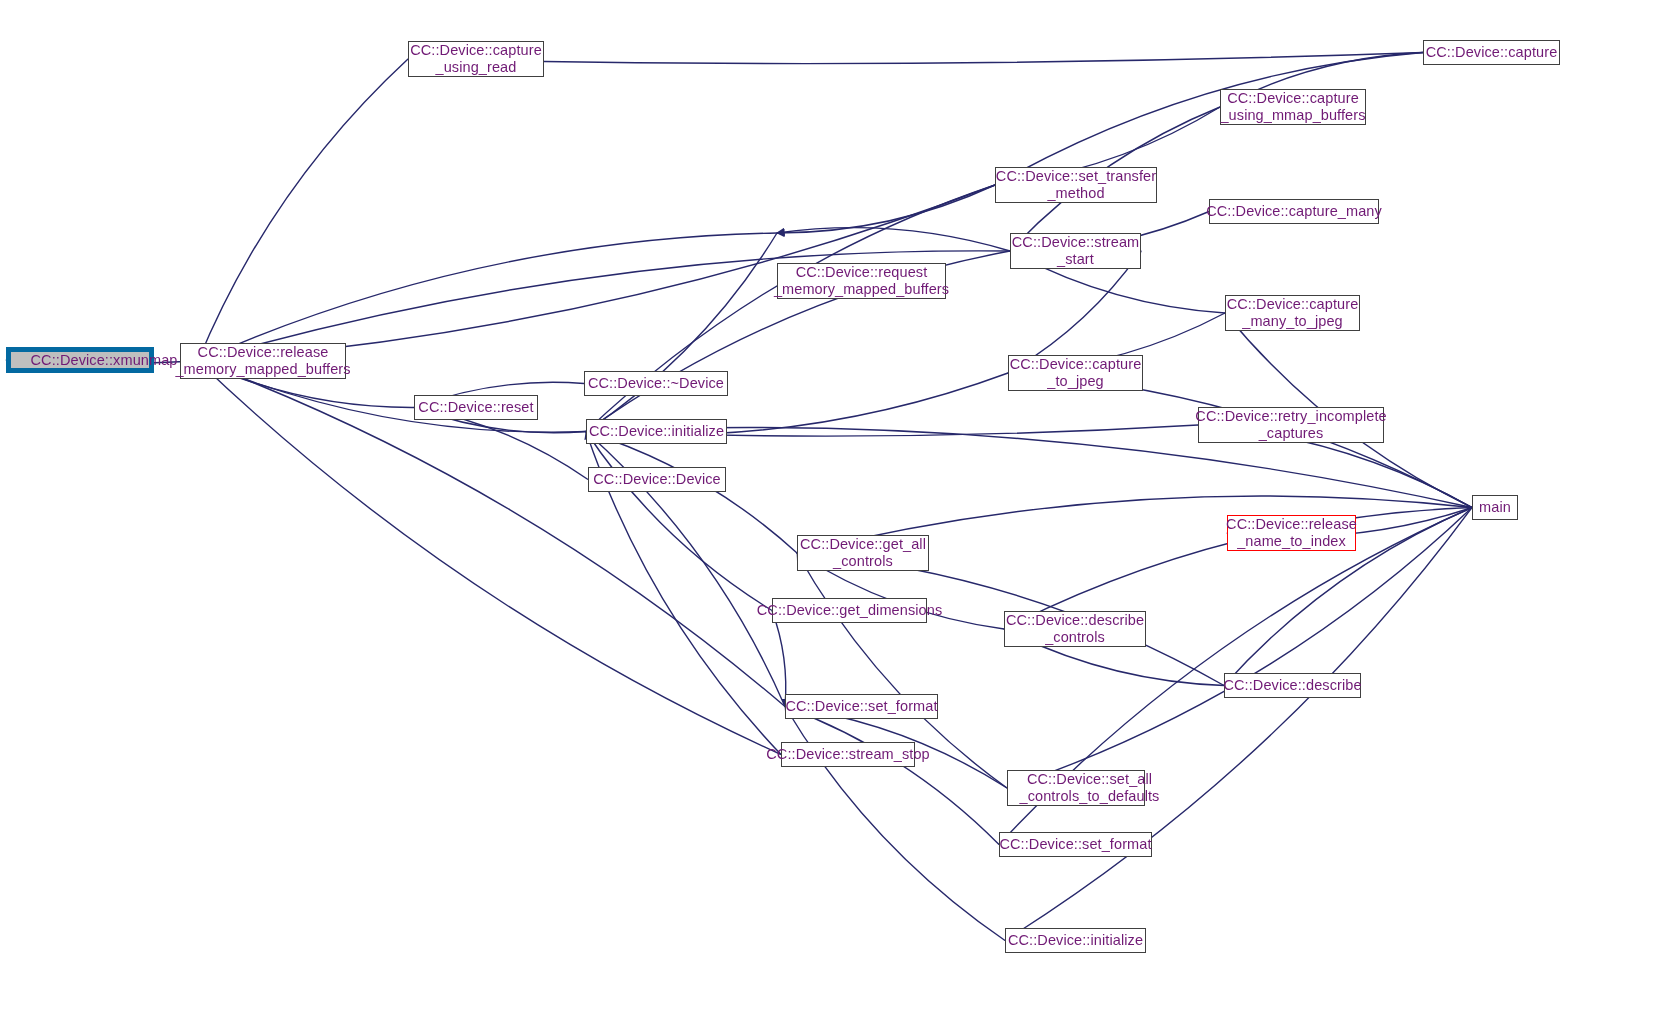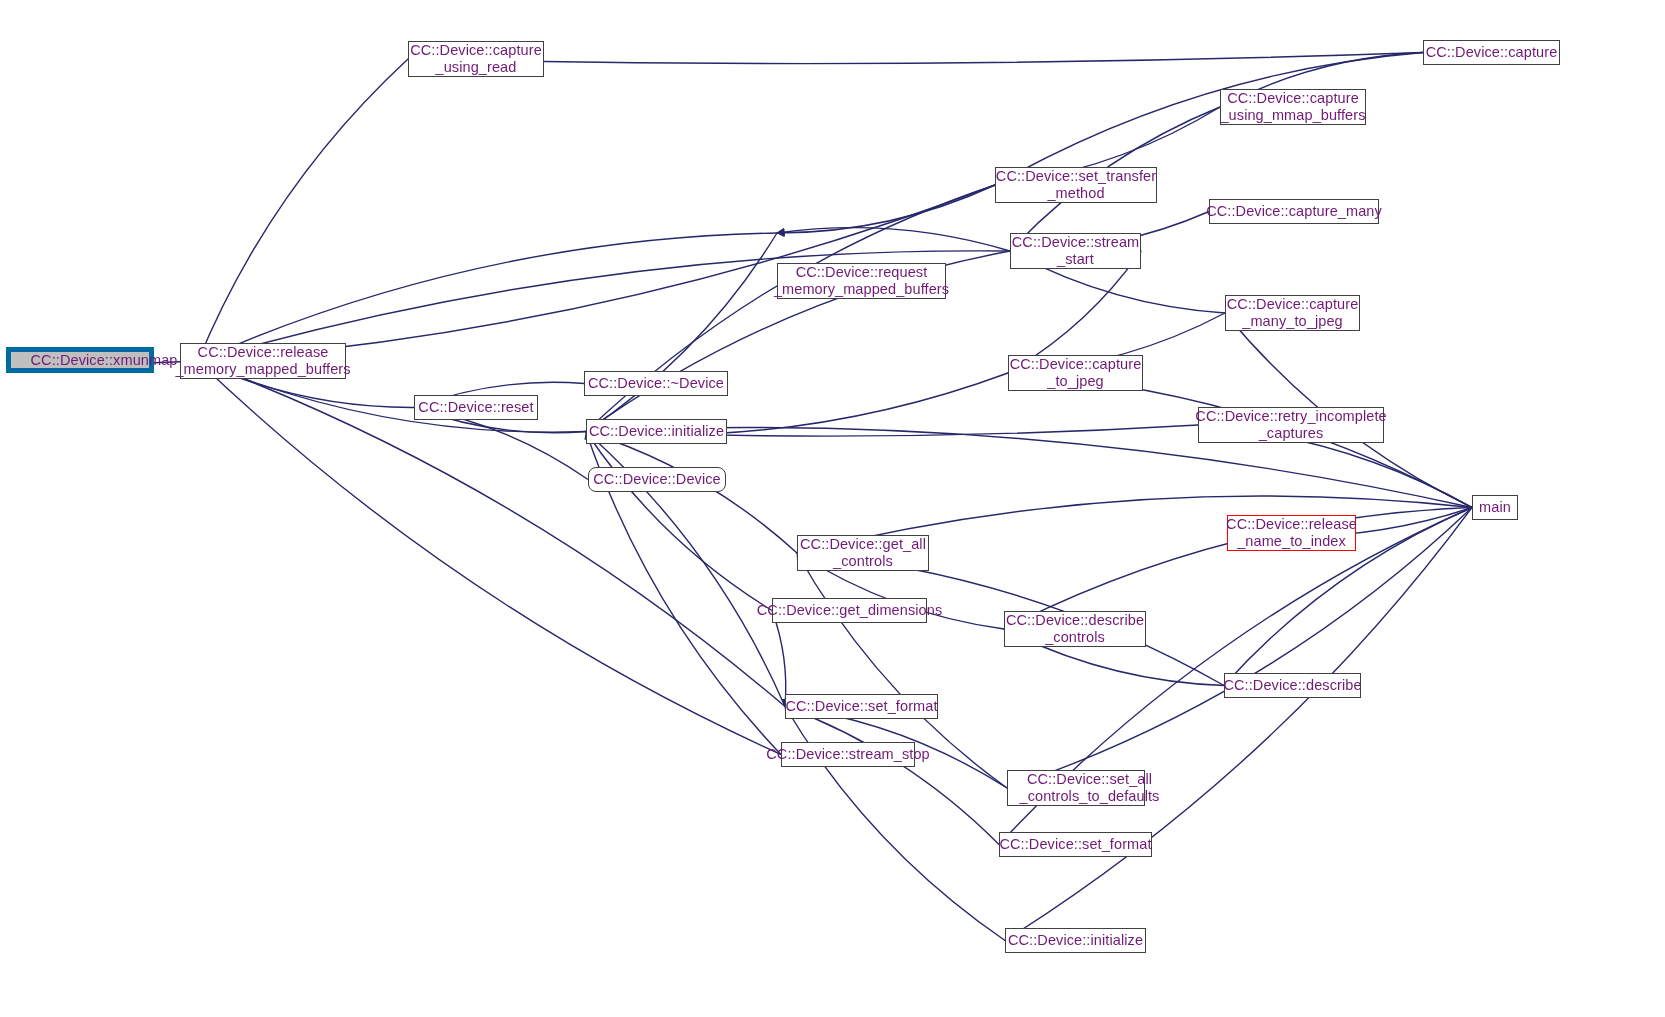--- a/index.html
+++ b/index.html
@@ -116,21 +116,21 @@
   </svg>
   <div id="node-layer">
       <div class="gnode root" style="left: 6px; top: 347px; width: 148px; height: 26px;">CC::Device::xmunmap</div>
       <div class="gnode" style="left: 180px; top: 343px; width: 166px; height: 36px;">CC::Device::release
 _memory_mapped_buffers</div>
       <div class="gnode" style="left: 408px; top: 41px; width: 136px; height: 36px;">CC::Device::capture
 _using_read</div>
       <div class="gnode" style="left: 414px; top: 395px; width: 124px; height: 25px;">CC::Device::reset</div>
       <div class="gnode" style="left: 584px; top: 371px; width: 144px; height: 25px;">CC::Device::~Device</div>
       <div class="gnode" style="left: 586px; top: 419px; width: 141px; height: 25px;">CC::Device::initialize</div>
-      <div class="gnode" style="left: 588px; top: 467px; width: 138px; height: 25px; border-radius: 8px;">CC::Device::Device</div>
+      <div class="gnode" style="left: 588px; top: 467px; width: 138px; height: 25px;">CC::Device::Device</div>
       <div class="gnode" style="left: 777px; top: 215px; width: 169px; height: 36px; margin-top: 48px;">CC::Device::request
 _memory_mapped_buffers</div>
       <div class="gnode" style="left: 797px; top: 535px; width: 132px; height: 36px;">CC::Device::get_all
 _controls</div>
       <div class="gnode" style="left: 772px; top: 598px; width: 155px; height: 25px;">CC::Device::get_dimensions</div>
       <div class="gnode" style="left: 785px; top: 694px; width: 153px; height: 25px;">CC::Device::set_format</div>
       <div class="gnode" style="left: 781px; top: 742px; width: 134px; height: 25px;">CC::Device::stream_stop</div>
       <div class="gnode" style="left: 995px; top: 167px; width: 162px; height: 36px;">CC::Device::set_transfer
 _method</div>
       <div class="gnode" style="left: 1010px; top: 233px; width: 131px; height: 36px;">CC::Device::stream

